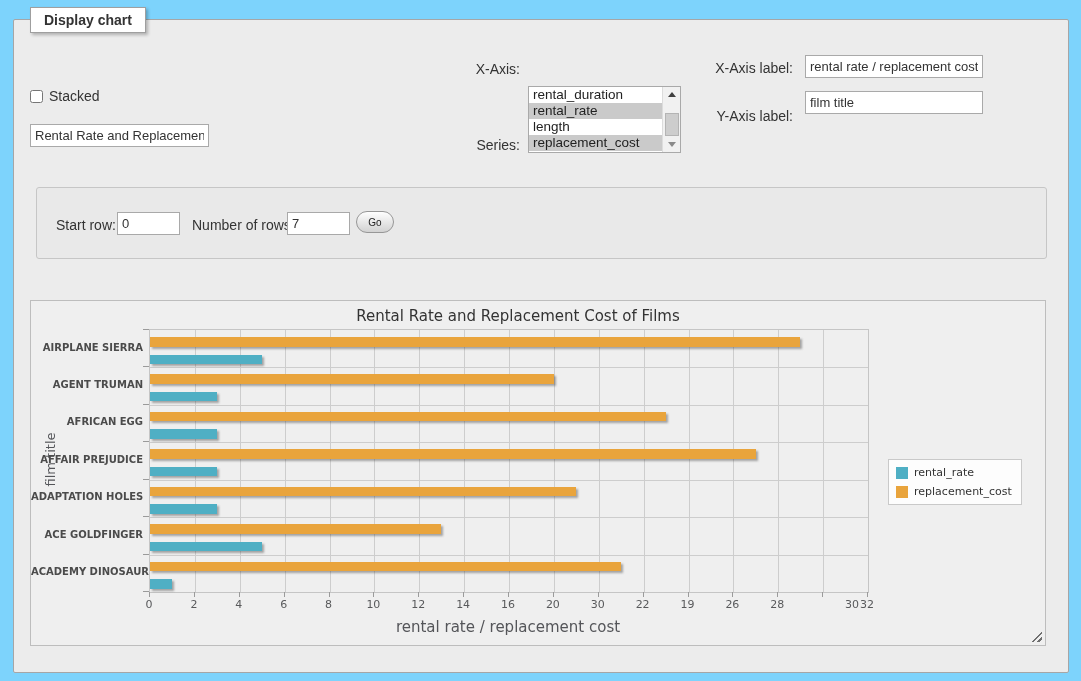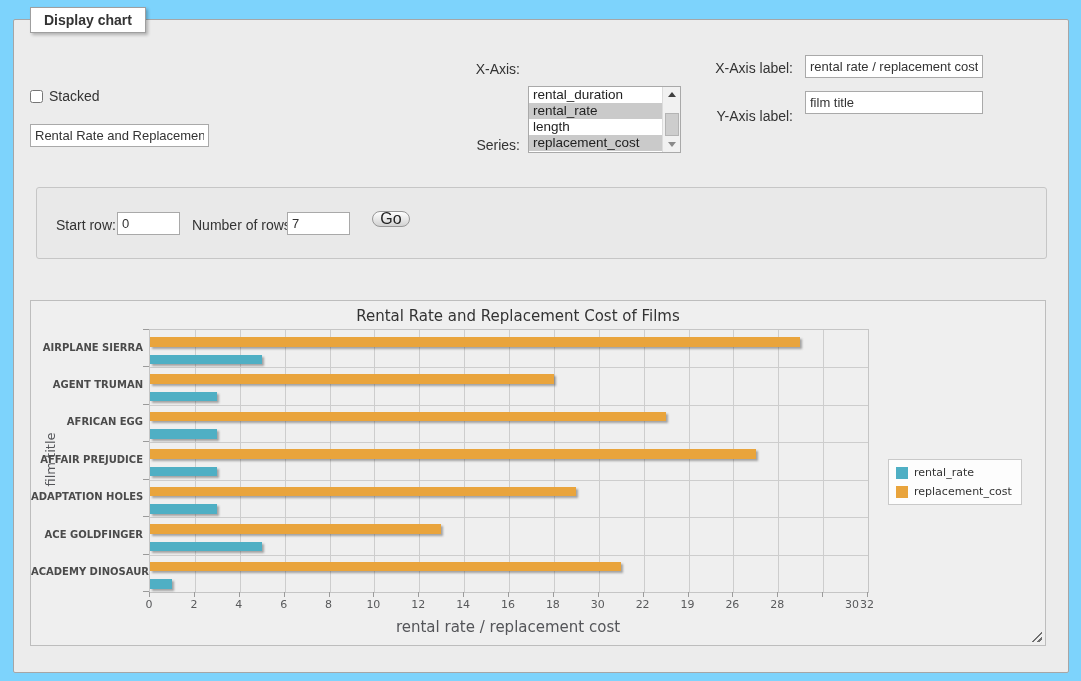--- a/index.html
+++ b/index.html
@@ -37,21 +37,21 @@
   .ylab-lbl{left:693px;top:108px;}
   .xlab-input{left:805px;top:55px;width:168px;height:15px;}
   .ylab-input{left:805px;top:91px;width:168px;height:15px;}
 
   
   .rows-box{left:36px;top:187px;width:1009px;height:70px;background:#e9e9e9;border:1px solid #c6c6c6;border-radius:3px;}
   .startrow-lbl{left:56px;top:217px;}
   .numrows-lbl{left:192px;top:217px;}
   .startrow-input{left:117px;top:212px;width:53px;height:15px;}
   .numrows-input{left:287px;top:212px;width:53px;height:15px;}
-  .go-btn{left:372px;top:211px;width:38px;height:16px;border:1px solid #979797;border-radius:13px;background:linear-gradient(#fefefe,#d2d2d2);font-size:16px;color:#222;display:flex;align-items:center;justify-content:center;cursor:pointer;box-sizing:border-box;font-family:"Liberation Sans",sans-serif;}
+  .go-btn{left:356px;top:211px;width:38px;height:22px;border:1px solid #979797;border-radius:13px;background:linear-gradient(#fefefe,#d2d2d2);font-size:10px;color:#222;display:flex;align-items:center;justify-content:center;cursor:pointer;box-sizing:border-box;font-family:"Liberation Sans",sans-serif;}
 
   
   .chart-wrap{left:30px;top:300px;width:1014px;height:344px;background:#efefef;border:1px solid #bdbdbd;font-family:"DejaVu Sans",sans-serif;}
   .chart-title{top:6px;left:0;width:974px;text-align:center;font-size:15px;color:#333;}
   .plot{left:118px;top:28px;width:718px;height:262px;border:1px solid #c5c5c5;}
   .gl-v{position:absolute;top:0;bottom:0;width:1px;background:#cdcdcd;}
   .gl-h{position:absolute;left:0;right:0;height:1px;background:#cdcdcd;}
   .bar{position:absolute;left:0;height:9.5px;box-shadow:2px 2px 2px rgba(70,70,70,.45);}
   .cat-label{position:absolute;left:0;width:112px;text-align:right;font-size:10px;font-weight:700;color:#4b4b4b;letter-spacing:0;white-space:nowrap;}
   .ytick{position:absolute;width:6px;height:1px;background:#9a9a9a;left:112px;}
@@ -190,21 +190,21 @@
       <div class="abs xtick-label" style="left: 282.5px;">8</div>
       <div class="abs xtick" style="left: 342.375px;"></div>
       <div class="abs xtick-label" style="left: 327.375px;">10</div>
       <div class="abs xtick" style="left: 387.25px;"></div>
       <div class="abs xtick-label" style="left: 372.25px;">12</div>
       <div class="abs xtick" style="left: 432.125px;"></div>
       <div class="abs xtick-label" style="left: 417.125px;">14</div>
       <div class="abs xtick" style="left: 477px;"></div>
       <div class="abs xtick-label" style="left: 462px;">16</div>
       <div class="abs xtick" style="left: 521.875px;"></div>
-      <div class="abs xtick-label" style="left: 506.875px;">18</div>
+      <div class="abs xtick-label" style="left: 506.875px;">20</div>
       <div class="abs xtick" style="left: 566.75px;"></div>
       <div class="abs xtick-label" style="left: 551.75px;">30</div>
       <div class="abs xtick" style="left: 611.625px;"></div>
       <div class="abs xtick-label" style="left: 596.625px;">22</div>
       <div class="abs xtick" style="left: 656.5px;"></div>
       <div class="abs xtick-label" style="left: 641.5px;">19</div>
       <div class="abs xtick" style="left: 701.375px;"></div>
       <div class="abs xtick-label" style="left: 686.375px;">26</div>
       <div class="abs xtick" style="left: 746.25px;"></div>
       <div class="abs xtick-label" style="left: 731.25px;">28</div>

